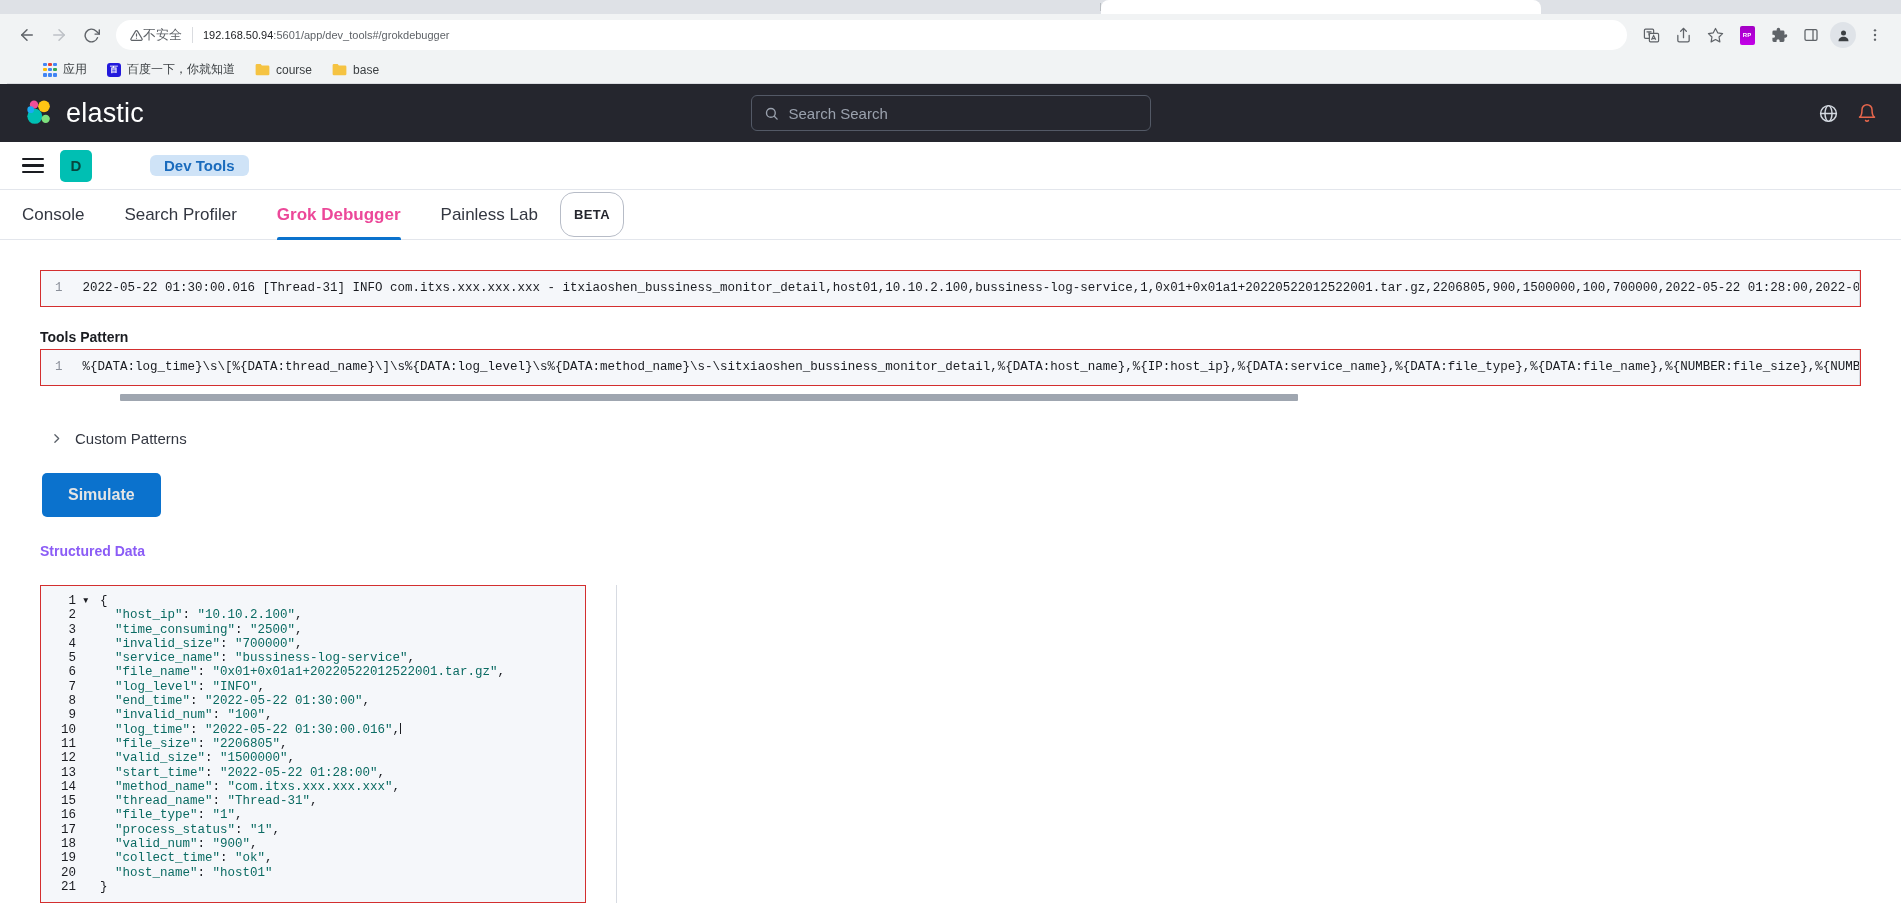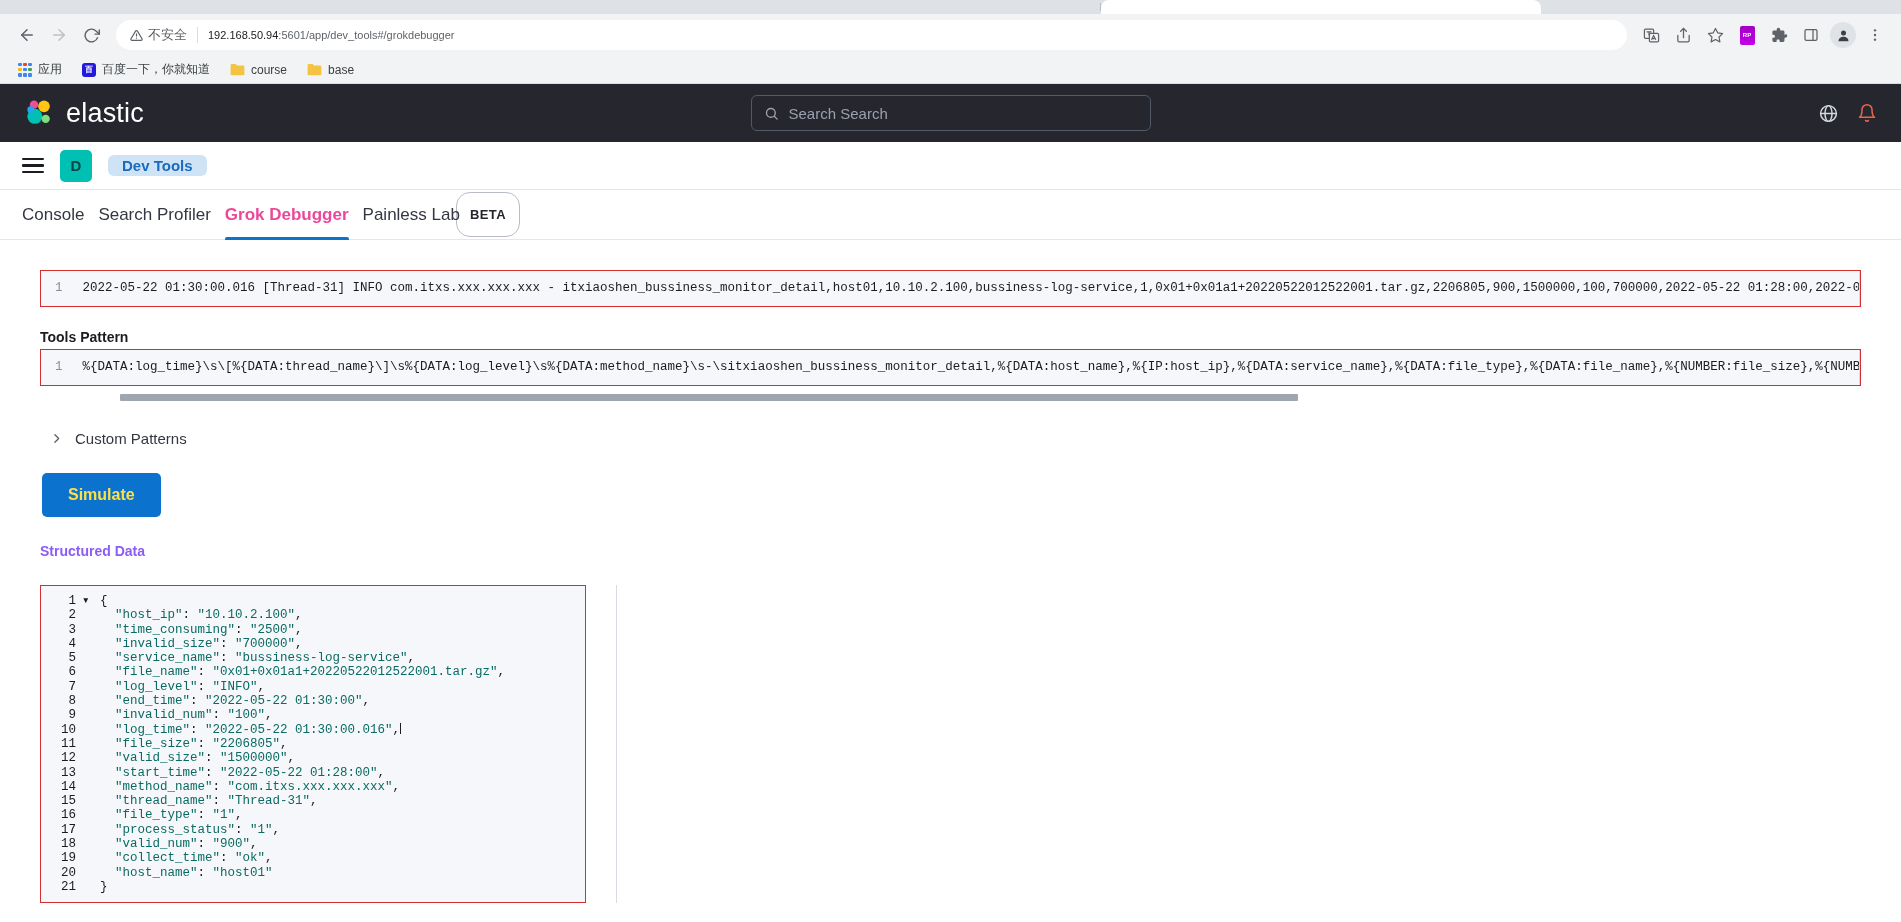--- a/index.html
+++ b/index.html
@@ -46,21 +46,21 @@
     height: 30px;
     background: #ffffff;
     border-radius: 16px;
     display: flex;
     align-items: center;
     padding: 0 14px;
     margin: 0 8px;
     min-width: 0;
   }
   .not-secure {
-    display: flex; align-items: center; gap: 5px;
+    display: flex; align-items: center; 
     color: #5f6368; font-size: 13px;
     flex: none;
   }
   .warn-tri { width: 13px; height: 13px; color: #5f6368; }
   .omni-sep { width: 1px; height: 16px; background: #dadce0; margin: 0 10px; flex: none; }
   .url-text { font-size: 11px; color: #202124; white-space: nowrap; overflow: hidden; }
   .url-text .dim { color: #5f6368; }
 
   .tb-icons { display: flex; align-items: center; gap: 4px; flex: none; }
   .tb-icon {
@@ -79,23 +79,24 @@
   .avatar-btn {
     width: 26px; height: 26px; border-radius: 50%;
     background: #dfe3e8;
     display: flex; align-items: center; justify-content: center;
     color: #3c4043;
   }
 
   .bookmarks {
     height: 28px;
     display: flex; align-items: center;
-    padding: 0 10px; gap: 4px;
+    padding: 0 28px; gap: 4px;
     background: #f1f3f4;
     border-bottom: 1px solid #dadce0;
+    margin-left: 7px;
   }
   .bm {
     display: flex; align-items: center; gap: 6px;
     padding: 3px 8px; border-radius: 4px;
     font-size: 12px; color: #3c4043;
     white-space: nowrap;
   }
   .apps-grid {
     width: 14px; height: 14px;
     display: grid; grid-template-columns: repeat(3,1fr);
@@ -159,27 +160,27 @@
   .hamburger span { display: block; height: 2.5px; background: #1a1c21; border-radius: 1px; }
   .space-badge {
     width: 32px; height: 32px; border-radius: 5px;
     background: #00bfb3; color: #07463f;
     display: flex; align-items: center; justify-content: center;
     font-size: 15px; font-weight: 600;
   }
   .crumb-chip {
     background: #cfe3f7; color: #1a6bbd;
     padding: 2px 14px; border-radius: 6px;
-    font-size: 15px; font-weight: 600;
+    font-size: 15px; font-weight: 600; margin-left: 42px;
   }
 
   .tabs-row {
     height: 50px;
     display: flex; align-items: center;
-    padding: 0 22px; gap: 14px;
+    padding: 0 22px; gap: 40px;
     border-bottom: 1px solid #e3e6ec;
     background: #ffffff;
   }
   .apptab {
     font-size: 17px; color: #333741;
     height: 50px; display: flex; align-items: center;
     position: relative;
   }
   .apptab.active { color: #ec4899; font-weight: 600; }
   .apptab.active::after {
@@ -259,21 +260,21 @@
     display: flex; align-items: center; gap: 12px;
     font-size: 15px; color: #333741;
     margin: 22px 0 26px 10px;
   }
   .chev {
     color: #5a6068;
     display: flex; align-items: center;
   }
 
   .simulate-btn {
-    background: #0b72cd; color: #fde047;
+    background: #0b72cd; color: #e5e5e5;
     border: none; border-radius: 5px;
     font-size: 16px; font-weight: 600;
     padding: 13px 26px;
     margin-left: 2px;
     font-family: "Liberation Sans", sans-serif;
   }
 
   
   .output-wrap { margin-top: 26px; display: flex; }
   .output-frame {

